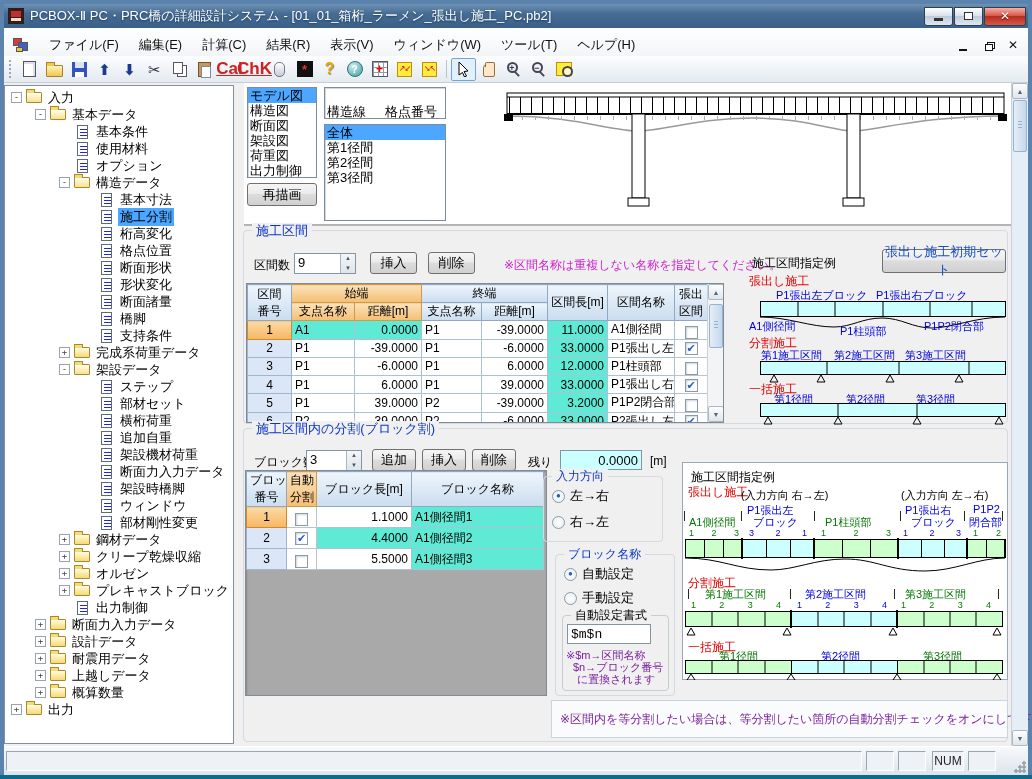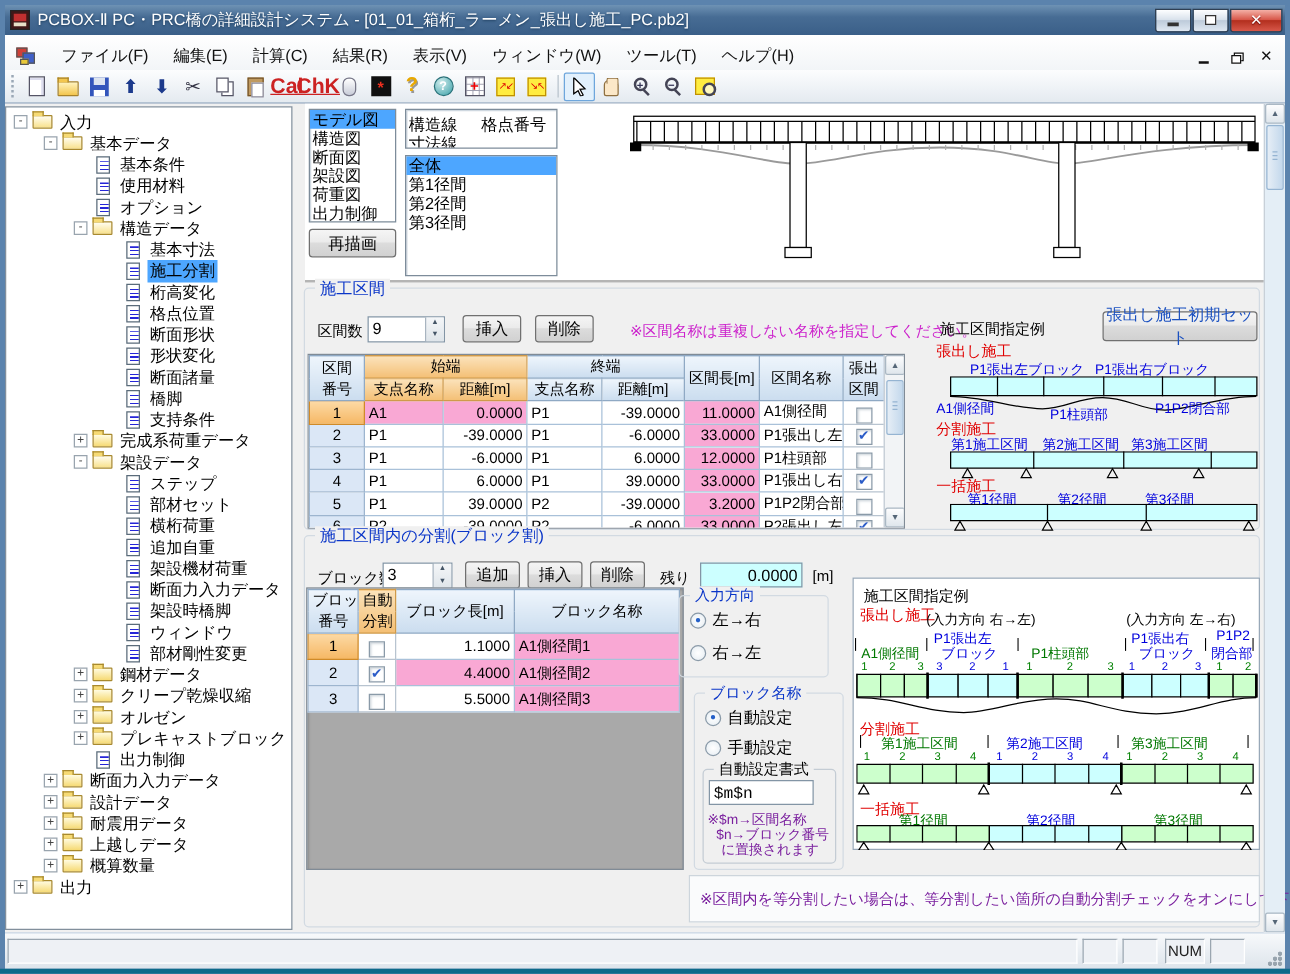--- a/index.html
+++ b/index.html
@@ -82,21 +82,21 @@
 #main{position:absolute;left:236px;top:0;width:788px;bottom:0;}
 
 #preview{position:absolute;left:4px;top:0;width:771px;height:143px;background:#fff;border-bottom:2px solid #b4b4b4;}
 .lbox{position:absolute;background:#fff;border:1px solid #7d8c9a;box-shadow:inset 1px 1px 0 #cfd8e0;font-size:13px;overflow:hidden;}
 #lb-views{left:3px;top:4px;width:70px;height:91px;}
 #lb-over{left:80px;top:4px;width:122px;height:32px;}
 #lb-range{left:80px;top:41px;width:122px;height:97px;}
 .li{height:15px;line-height:15px;padding:0 2px;white-space:nowrap;}
 .li.on{background:#4da6ff;}
 .ovrow{display:flex;height:15px;line-height:15px;}
-.ovrow span{padding:4px 2px;}
+.ovrow span{padding:16px 2px;}
 #btn-redraw{position:absolute;left:3px;top:100px;width:70px;height:23px;}
 #drawing{position:absolute;left:208px;top:2px;}
 
 .btn{border:1px solid #707070;border-radius:3px;background:linear-gradient(#f5f5f5,#ebebeb 45%,#dcdcdc 50%,#d1d1d1);font-size:13px;display:inline-flex;align-items:center;justify-content:center;color:#000;}
 .field{border:1px solid #8395a5;background:#fff;font-size:13px;display:flex;align-items:center;padding:0 3px;}
 .cyanf{background:#ccffff;justify-content:flex-end;}
 .spin{position:absolute;border:1px solid #8395a5;background:#fff;display:flex;font-size:13px;}
 .spin .sv{flex:1;padding:1px 3px;}
 .spin .sa{width:15px;border-left:1px solid #a8b4c0;display:flex;flex-direction:column;background:linear-gradient(#f4f6f8,#dfe5ea);}
 .spin .sa i{flex:1;font-style:normal;font-size:6px;line-height:9px;text-align:center;color:#456;}
@@ -106,21 +106,21 @@
 .gt2{color:#0a35c8;font-size:12px;}
 
 table{border-collapse:collapse;table-layout:fixed;font-size:12px;background:#fff;}
 .tview{position:absolute;overflow:hidden;border:1px solid #808b96;background:#fff;}
 td,th{border:1px solid #a9c1d9;overflow:hidden;white-space:nowrap;padding:0 3px;font-weight:normal;}
 th{background:linear-gradient(#eef5fc,#cbddef);border-color:#8fa9c4;text-align:center;}
 th.or{background:linear-gradient(#fbe2ba,#f4bf74);border-color:#cf9a4a;}
 td.no{background:#dbe7f6;text-align:center;border-color:#9db5cf;}
 td.no.cur{background:linear-gradient(#fcd9a4,#f6b763);border:1px solid #d5safe;border-color:#d08a28;}
 td.r{text-align:right;}
-td.cy{background:#f9a8d4;}
+td.cy{background:#5eead4;}
 .cbx{width:13px;height:13px;border:1px solid #8a9aa8;background:#fff;display:inline-flex;align-items:center;justify-content:center;box-shadow:inset 1px 1px 2px #ccd4da;}
 .cbx i{font-style:normal;font-size:11px;line-height:11px;color:#2b5cc8;font-weight:bold;}
 td.ck{text-align:center;border-color:#b8c4d0;}
 
 .vsb{position:absolute;width:17px;background:#f2f4f6;border-left:1px solid #c8d0d8;}
 .vsb .ar{position:absolute;left:0;right:0;height:16px;background:linear-gradient(#fdfdfe,#dfe6ec);border:1px solid #aab8c4;border-radius:2px;font-size:7px;color:#567;display:flex;align-items:center;justify-content:center;}
 .vsb .thumb{position:absolute;left:1px;right:1px;background:linear-gradient(90deg,#e6eef6,#c3d8ec);border:1px solid #95b4d2;border-radius:2px;}
 .vsb .thumb::after{content:"";position:absolute;left:4px;right:4px;top:45%;height:1px;background:#95b4d2;box-shadow:0 3px 0 #95b4d2,0 -3px 0 #95b4d2;}
 
 .ro{display:flex;align-items:center;gap:5px;font-size:13px;position:absolute;}

